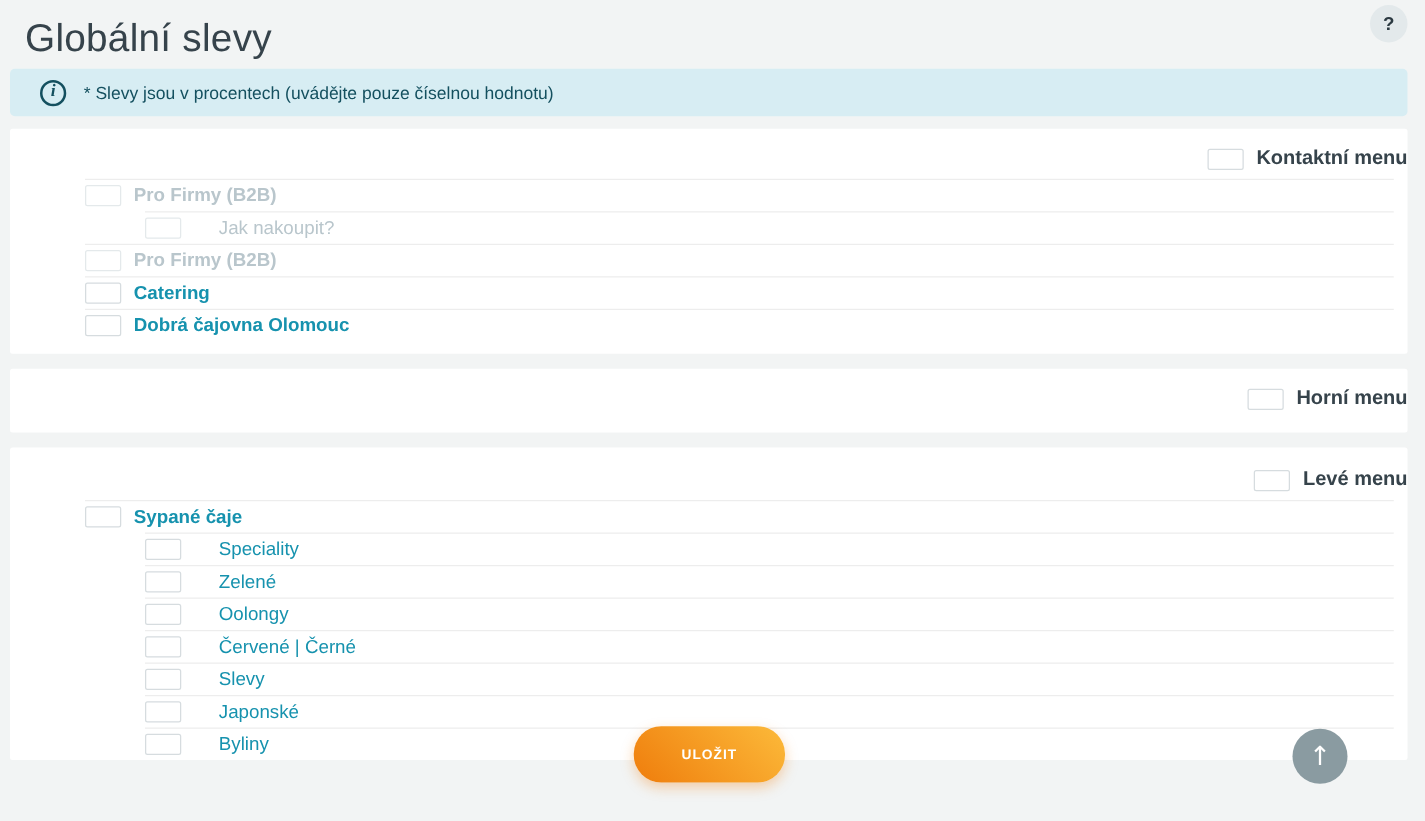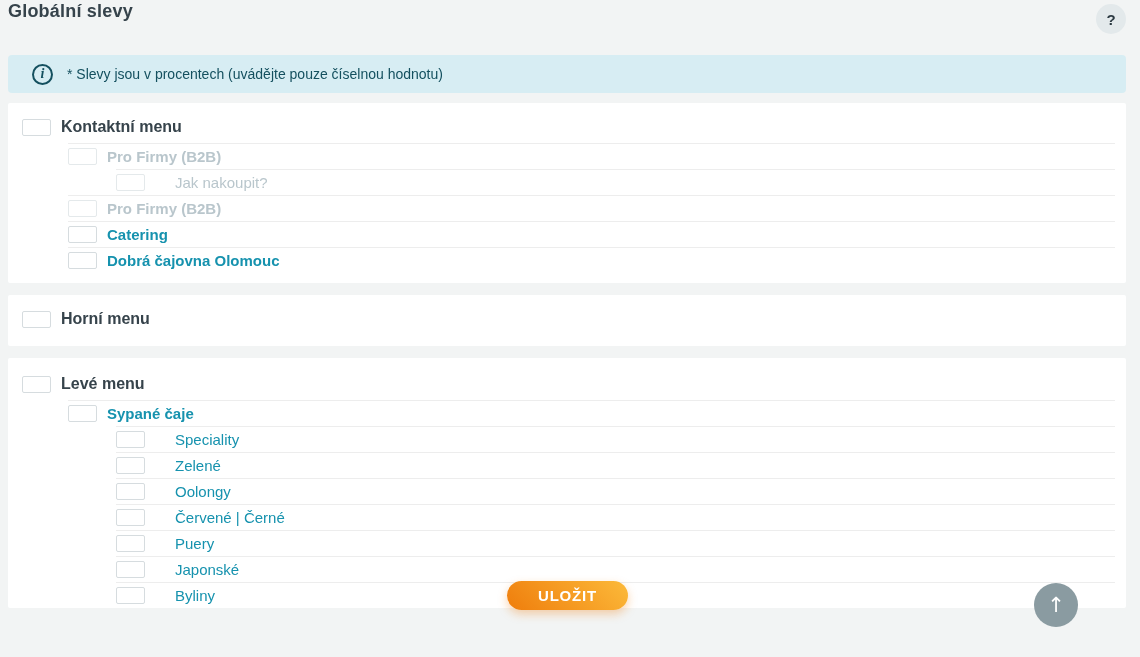--- a/index.html
+++ b/index.html
@@ -12,21 +12,21 @@
     position: relative;
   }
   .page { padding: 0 14px 0 8px; }
 
   .page-header {
     height: 55px;
     display: flex; justify-content: space-between; align-items: flex-start;
     padding-top: 2px;
   }
   h1.page-title {
-    margin: 0; font-size: 18px; font-weight: bold;
+    margin: 12px; font-size: 31px; font-weight: normal;
     color: #36434b; letter-spacing: 0.2px; line-height: 1.1;
   }
   .help-btn {
     width: 30px; height: 30px; border-radius: 50%;
     background: #e3e9eb; border: none;
     color: #2c3a42; font-size: 15px; font-weight: bold;
     margin-top: 2px; cursor: pointer;
     font-family: "Liberation Sans", sans-serif;
   }
 
@@ -45,21 +45,21 @@
     line-height: 1;
   }
 
   .card { background: #ffffff; border-radius: 2px; margin-top: 10px; padding: 10px 0; }
   .card + .card { margin-top: 12px; }
   .card.empty-card { padding-bottom: 13px; }
   .card.tall-card { padding-top: 12px; padding-bottom: 0; }
 
   .section-header {
     display: flex; align-items: center; height: 28px;
-    padding-left: 14px; gap: 10px;
+    padding-left: 14px; gap: 10px; justify-content: flex-end;
   }
   .section-title { font-size: 16px; font-weight: bold; color: #36434b; }
 
   .items { margin-top: 2px; }
   .row {
     display: flex; align-items: center; height: 26px;
     border-top: 1px solid #ededed;
     margin-right: 11px; gap: 10px;
   }
   .row.level-1 { margin-left: 60px; }
@@ -74,24 +74,24 @@
   }
   .row.disabled .discount-input { border-color: #e4e9eb; }
 
   .item-label { font-size: 15px; }
   .row.level-1 .item-label { font-weight: bold; }
   .row.active .item-label { color: #1692ae; }
   .row.disabled .item-label { color: #b9c6cc; }
 
   .save-btn {
     position: absolute; left: 507px; top: 581px;
-    width: 121px; height: 29px;
+    width: 121px; height: 45px;
     border: none; border-radius: 22px;
     background: linear-gradient(225deg, #fcba3a 0%, #ef7d0c 100%);
-    color: #ffffff; font-weight: bold; font-size: 15px; letter-spacing: 0.8px;
+    color: #ffffff; font-weight: bold; font-size: 11px; letter-spacing: 0.8px;
     box-shadow: 0 4px 10px rgba(240, 130, 20, 0.35);
     cursor: pointer;
     font-family: "Liberation Sans", sans-serif;
   }
   .scroll-top-btn {
     position: absolute; left: 1034px; top: 583px;
     width: 44px; height: 44px; border-radius: 50%;
     border: none; background: #8a9ba1;
     color: #ffffff; font-size: 21px; line-height: 1;
     cursor: pointer;
@@ -169,21 +169,21 @@
           <div class="row level-2 active">
             <input class="discount-input" type="text" value="" style="">
             <span class="item-label">Oolongy</span>
           </div>
           <div class="row level-2 active">
             <input class="discount-input" type="text" value="" style="">
             <span class="item-label">Červené | Černé</span>
           </div>
           <div class="row level-2 active">
             <input class="discount-input" type="text" value="" style="">
-            <span class="item-label">Puery</span>
+            <span class="item-label">Slevy</span>
           </div>
           <div class="row level-2 active">
             <input class="discount-input" type="text" value="" style="">
             <span class="item-label">Japonské</span>
           </div>
           <div class="row level-2 active">
             <input class="discount-input" type="text" value="" style="">
             <span class="item-label">Byliny</span>
           </div>
         </div>

